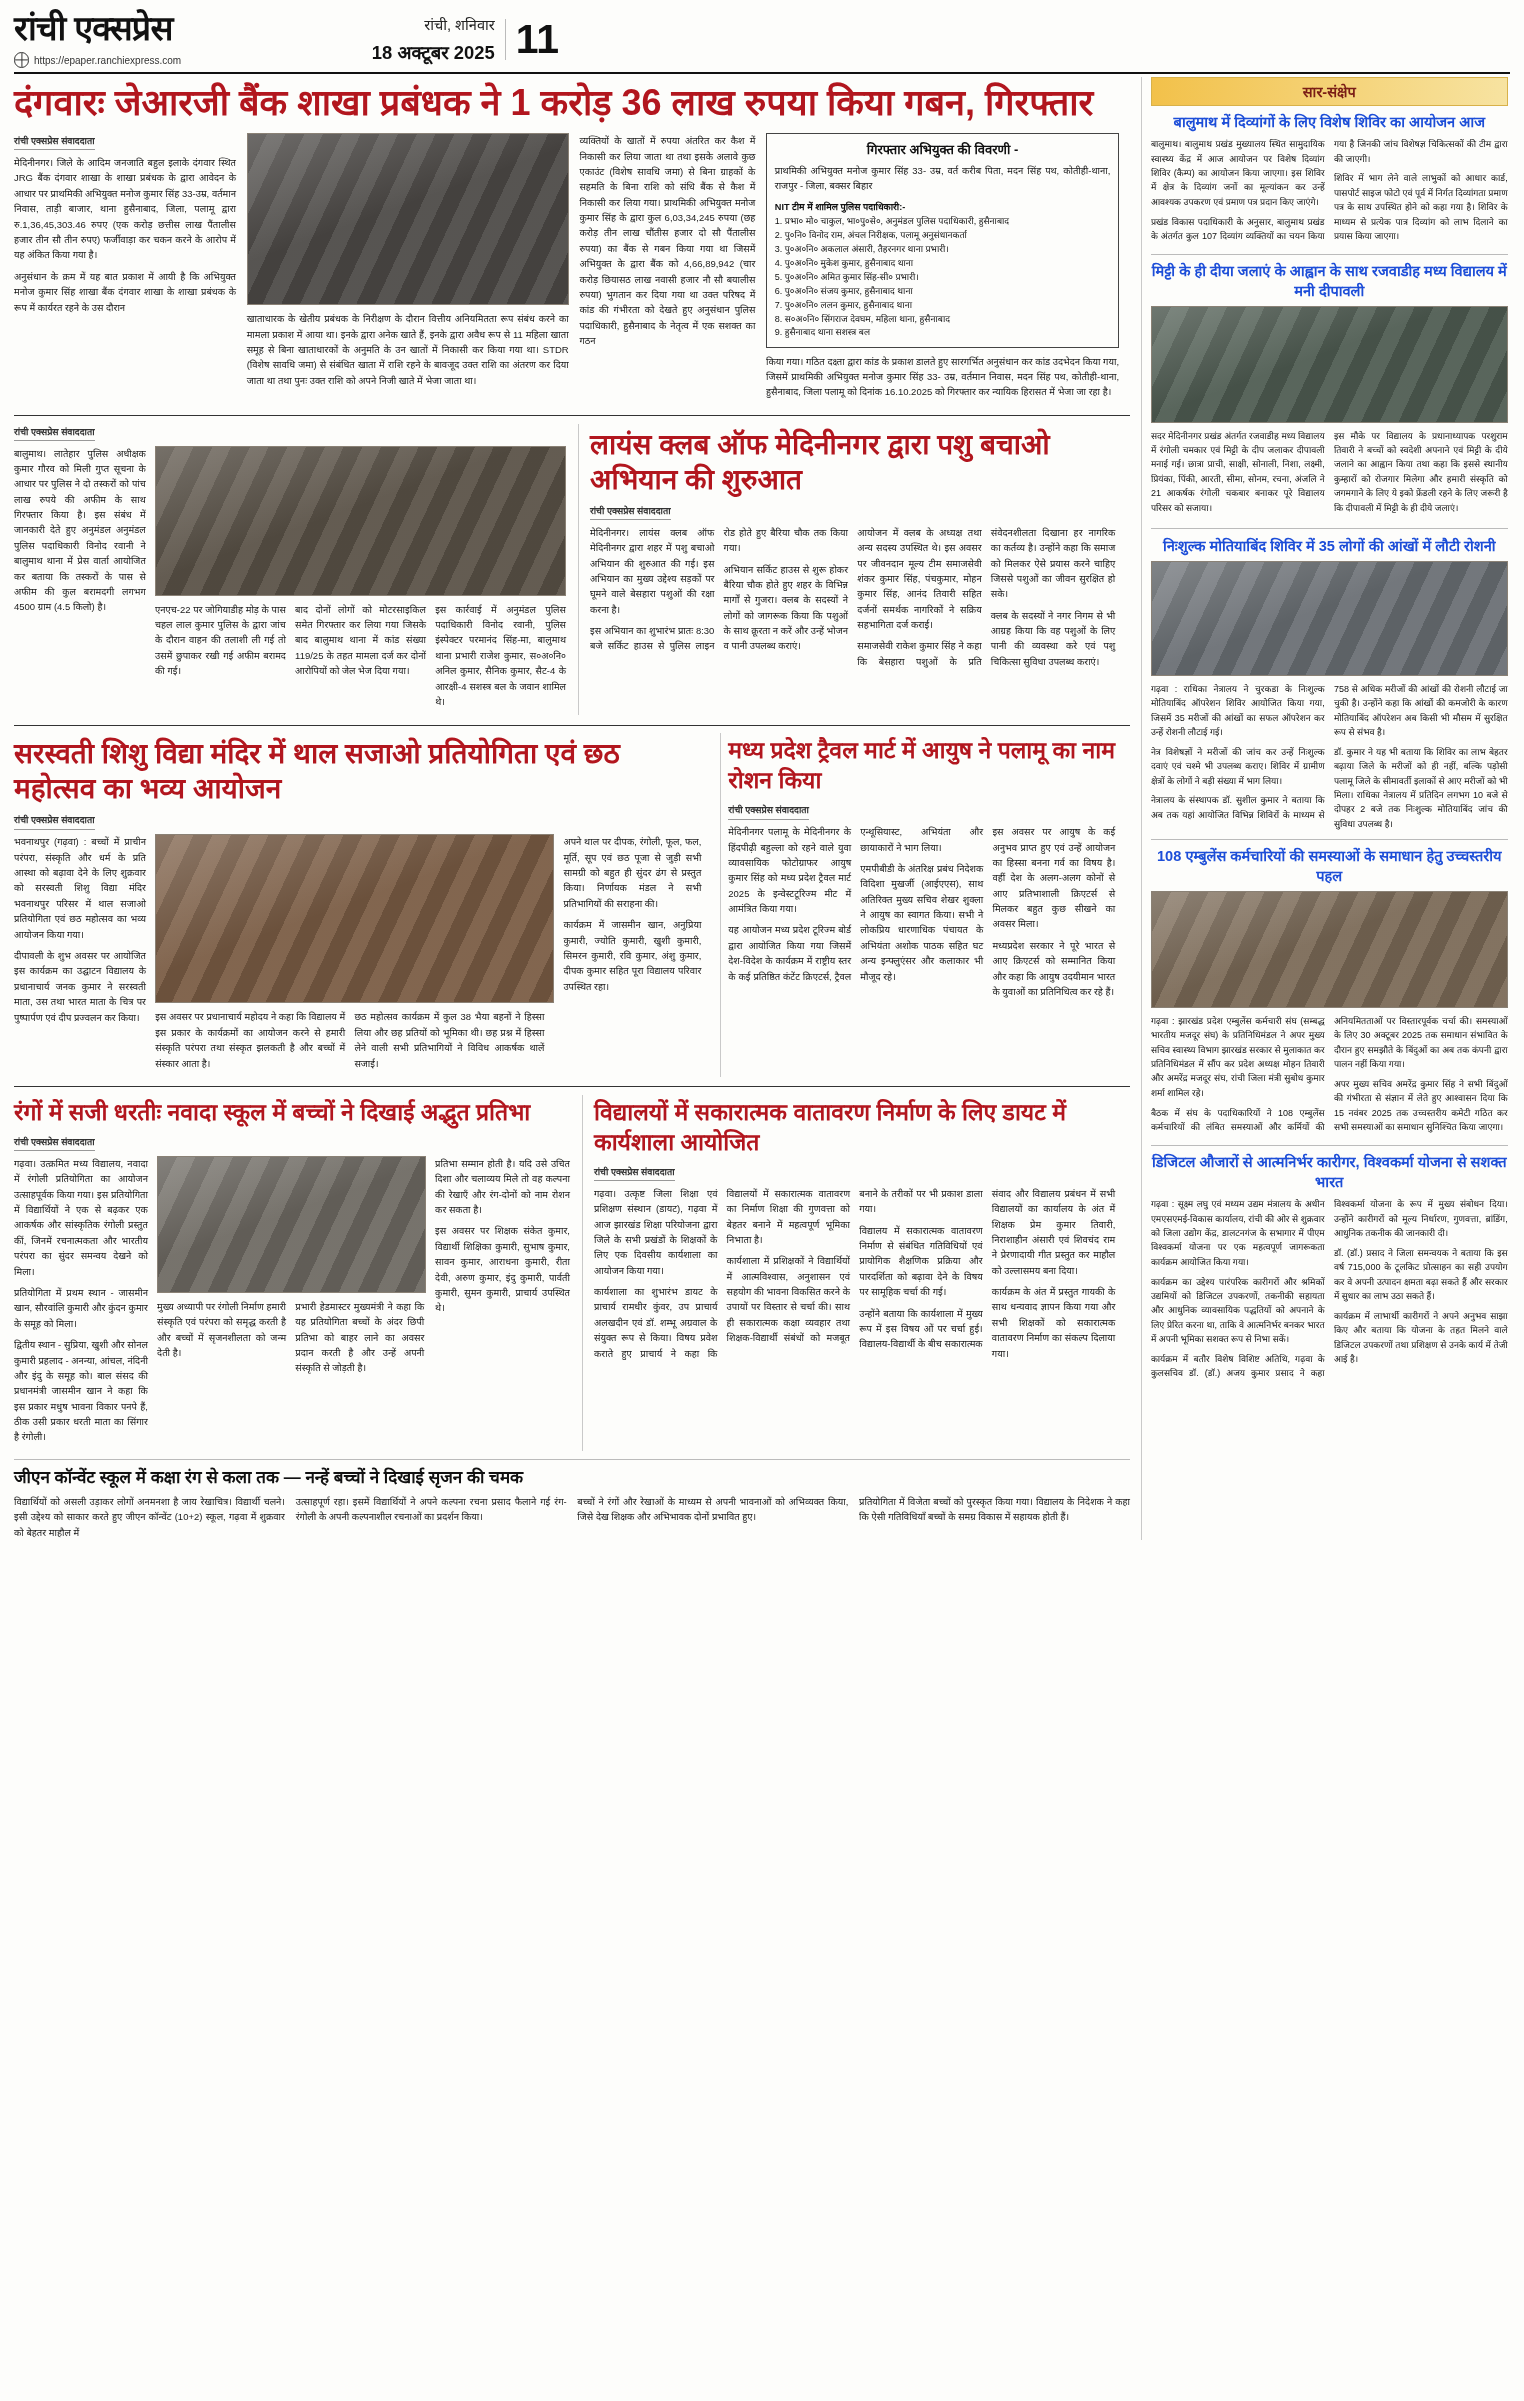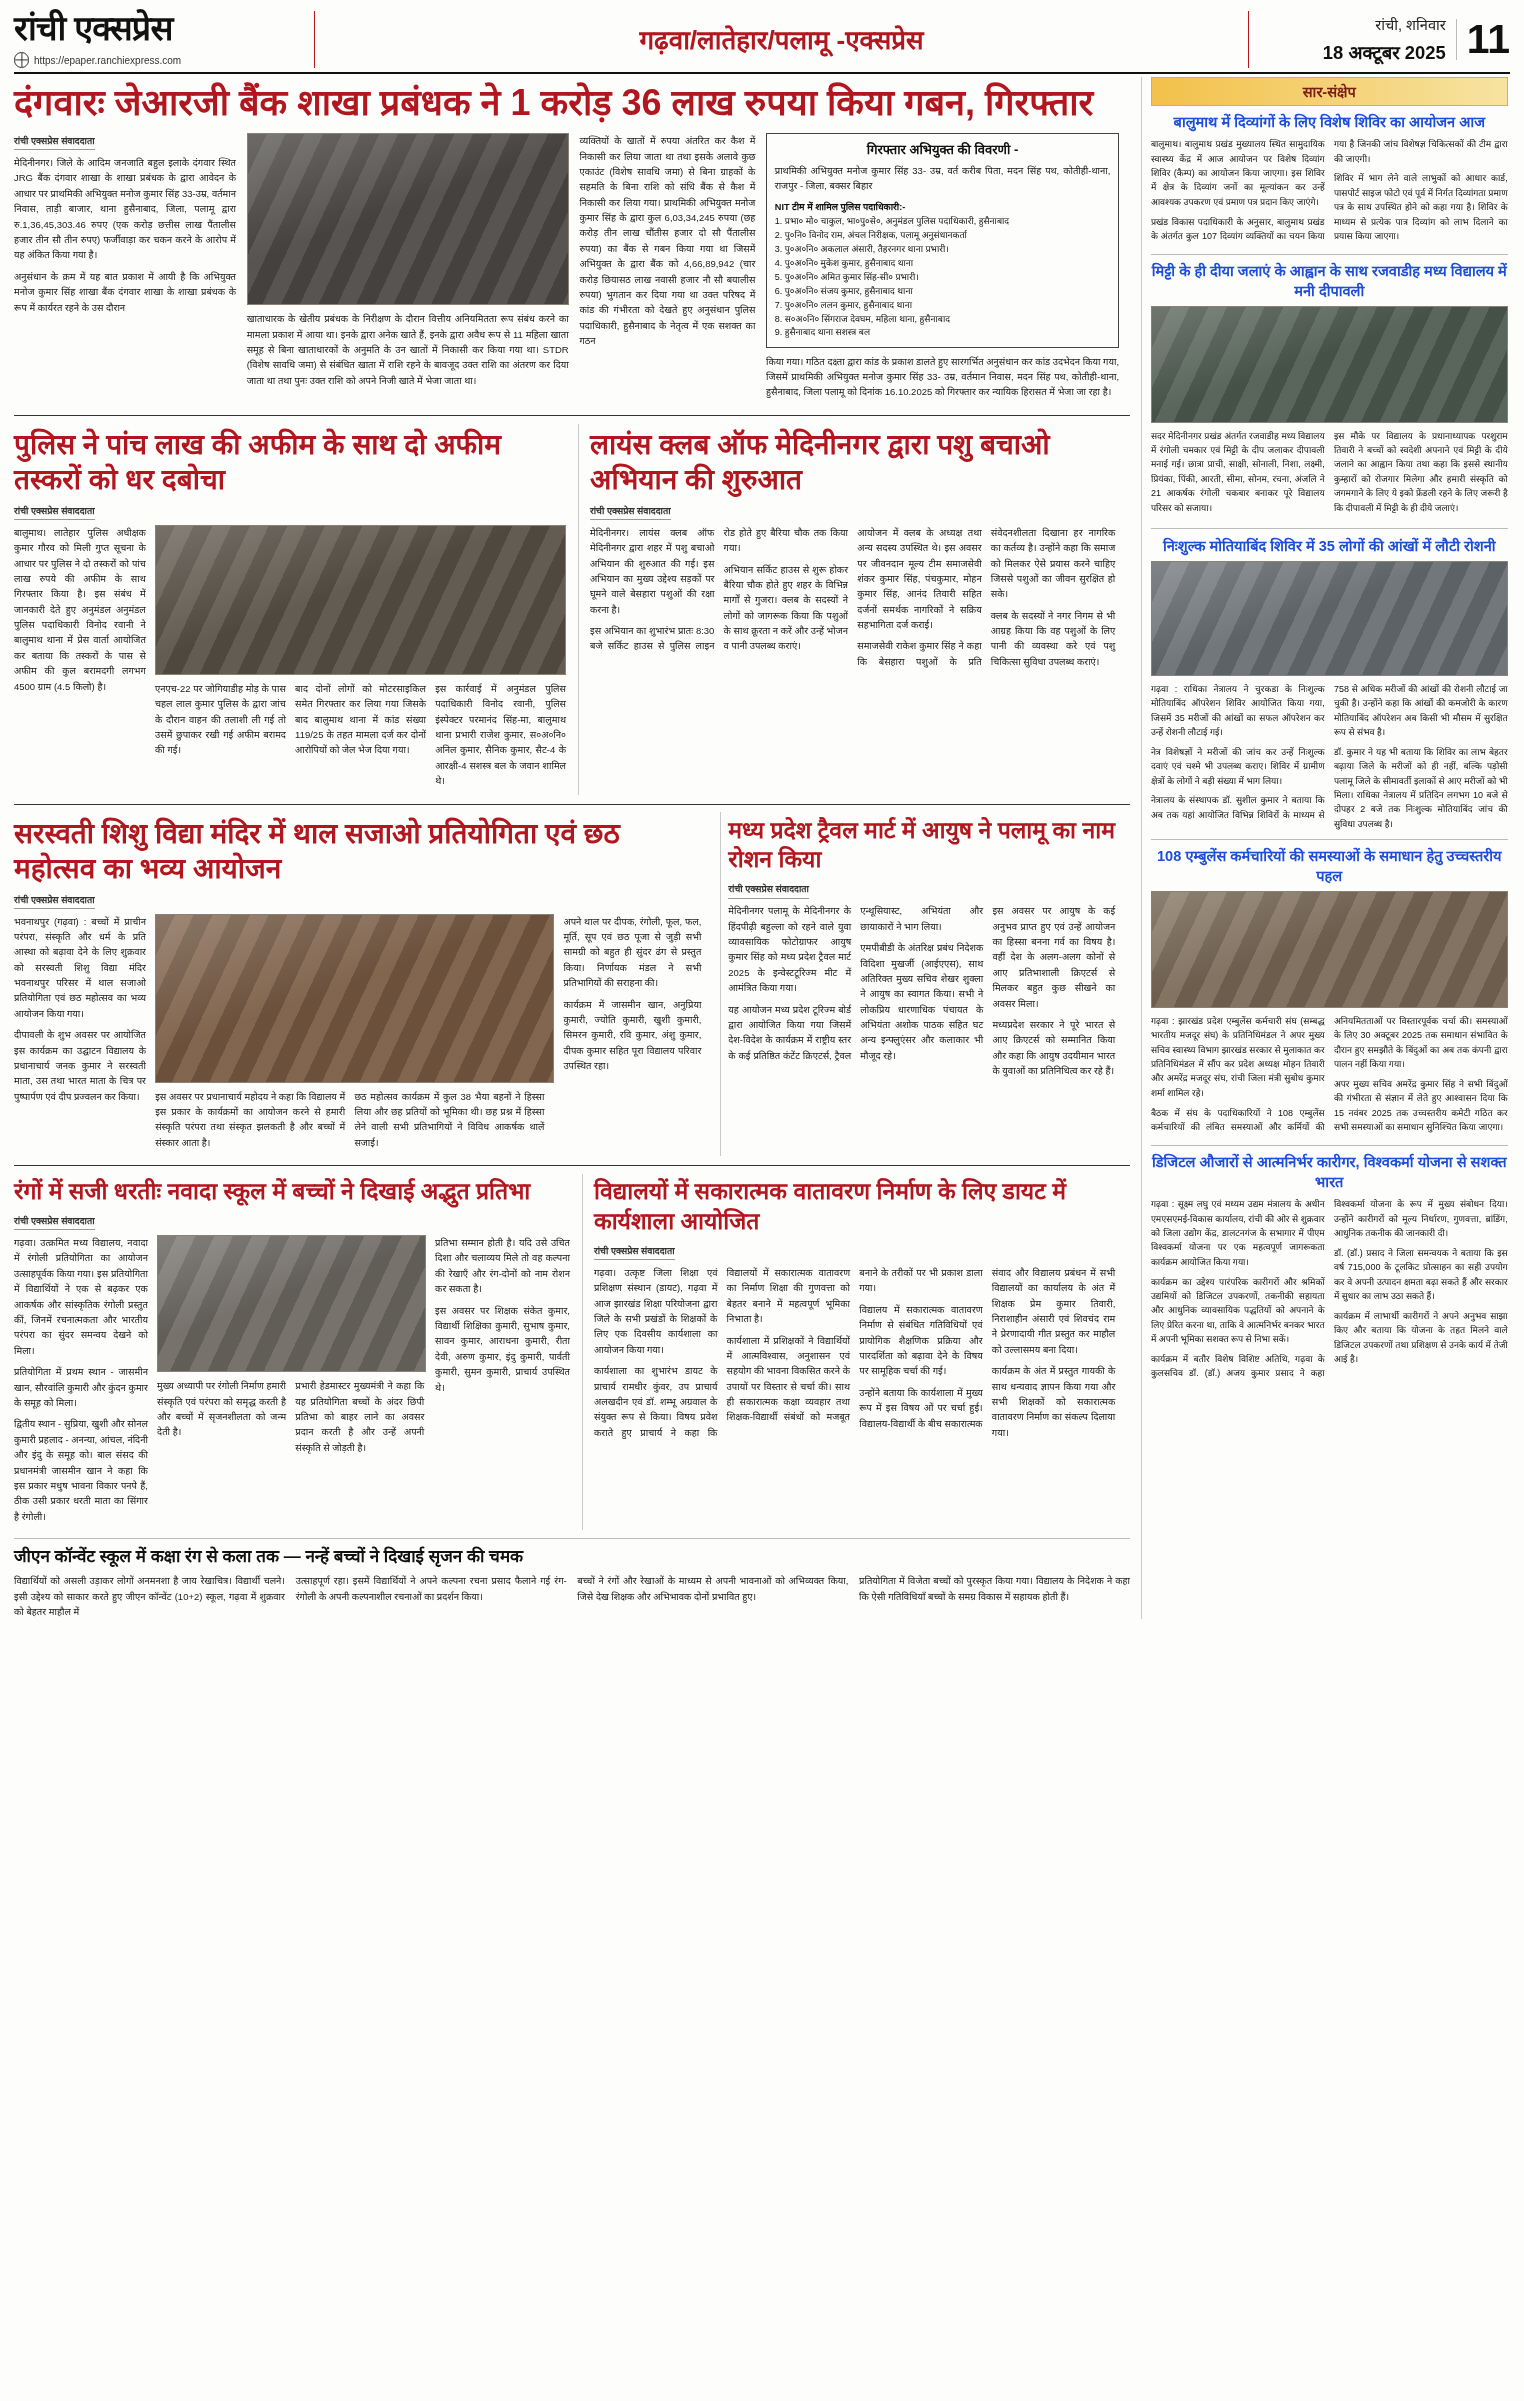--- a/index.html
+++ b/index.html
@@ -73,23 +73,20 @@
 <div class="page">
 
   <div class="masthead">
     <div class="mast-left">
       <div class="mast-logo">रांची एक्सप्रेस</div>
       <div class="mast-url">
         <span class="globe"></span>
         <span>https://epaper.ranchiexpress.com</span>
       </div>
     </div>
-    <div class="mast-center">
-      <div class="mast-edition">गढ़वा/लातेहार/पलामू -एक्सप्रेस</div>
-    </div>
     <div class="mast-right">
       <div class="mast-dates">
         <div class="mast-place">रांची,  शनिवार</div>
         <div class="mast-date">18 अक्टूबर 2025</div>
       </div>
       <div class="mast-pageno">11</div>
     </div>
   </div>
 
   <div class="body-wrap">
@@ -135,21 +132,20 @@
             <p class="txt" style="margin-top:6.1px;">किया गया। गठित दक्ष्ता द्वारा कांड के प्रकाश डालते हुए सारगर्भित अनुसंधान कर कांड उदभेदन किया गया, जिसमें प्राथमिकी अभियुक्त मनोज कुमार सिंह 33- उम्र, वर्तमान निवास, मदन सिंह पथ, कोतीही-थाना, हुसैनाबाद, जिला पलामू को दिनांक 16.10.2025 को गिरफ्तार कर न्यायिक हिरासत में भेजा जा रहा है।</p>
           </div>
         </div>
       </div>
 
       <hr class="hr-thick">
 
       <div style="display:flex; gap:12.3px;">
 
         <div style="width:552px;">
-          <h2 class="head-lg">पुलिस ने पांच लाख की अफीम के साथ दो अफीम तस्करों को धर दबोचा</h2>
           <div class="byline">रांची एक्सप्रेस संवाददाता</div>
           <div style="display:flex; gap:9.2px;">
             <div style="width:132px;">
               <p class="txt">बालुमाथ। लातेहार पुलिस अधीक्षक कुमार गौरव को मिली गुप्त सूचना के आधार पर पुलिस ने दो तस्करों को पांच लाख रुपये की अफीम के साथ गिरफ्तार किया है। इस संबंध में जानकारी देते हुए अनुमंडल अनुमंडल पुलिस पदाधिकारी विनोद रवानी ने बालुमाथ थाना में प्रेस वार्ता आयोजित कर बताया कि तस्करों के पास से अफीम की कुल बरामदगी लगभग 4500 ग्राम (4.5 किलो) है।</p>
             </div>
             <div style="width:411px;">
               <div class="photo p2" style="height:150px;">
                   <div class="sheen"></div>
                 </div>
               <div style="display:flex; gap:9.2px; margin-top:6.1px;">

